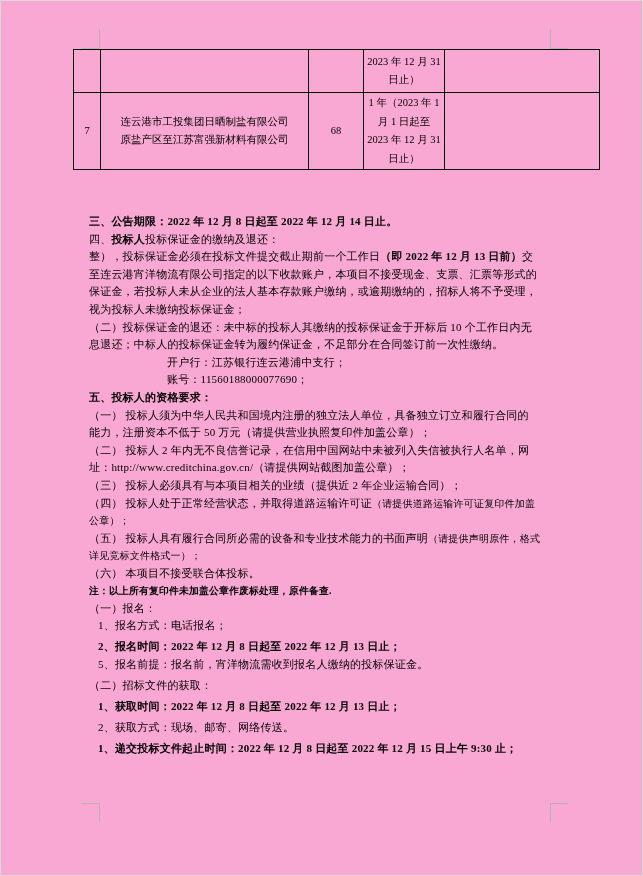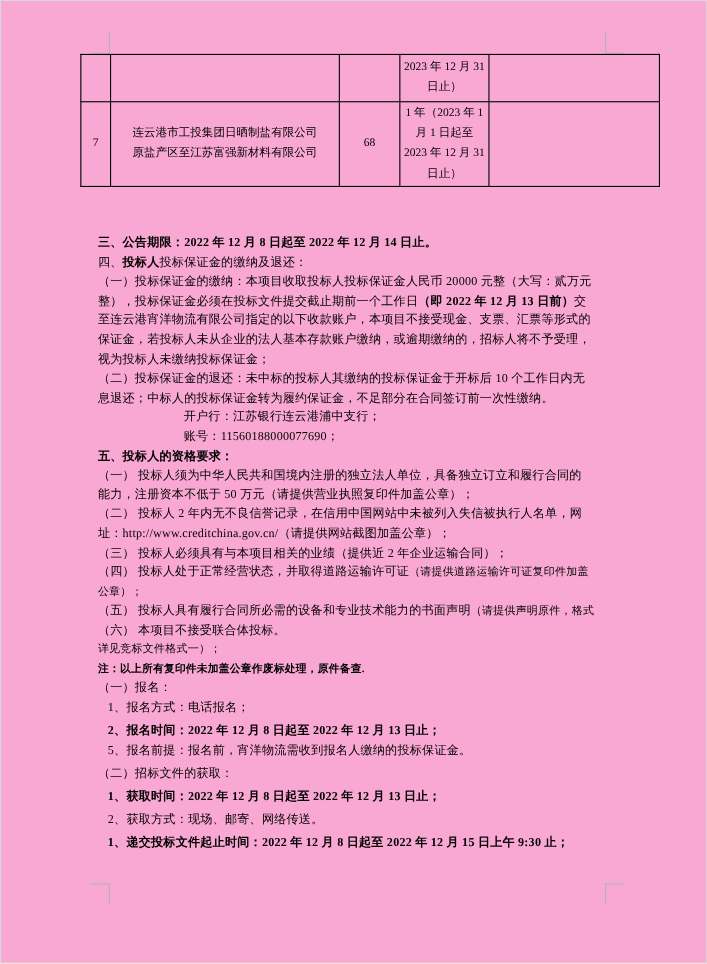--- a/index.html
+++ b/index.html
@@ -83,40 +83,39 @@
 2023 年 12 月 31
 日止）</td>
           <td style="width: 150px;"></td>
         </tr>
       </tbody>
   </table>
 
   <div class="content">
       <div class="line"><span class="b">三、公告期限：2022 年 12 月 8 日起至 2022 年 12 月 14 日止。</span></div>
       <div class="line"><span>四、</span><span class="b">投标人</span><span>投标保证金的缴纳及退还：</span></div>
-      <div class="line"><span>（一）投标保证金的缴纳：本项目收取投标人投标保证金人民币 20000 元整（大写：贰万元</span></div>
       <div class="line"><span>整），投标保证金必须在投标文件提交截止期前一个工作日</span><span class="b">（即 2022 年 12 月 13 日前）</span><span>交</span></div>
       <div class="line"><span>至连云港宵洋物流有限公司指定的以下收款账户，本项目不接受现金、支票、汇票等形式的</span></div>
       <div class="line"><span>保证金，若投标人未从企业的法人基本存款账户缴纳，或逾期缴纳的，招标人将不予受理，</span></div>
       <div class="line"><span>视为投标人未缴纳投标保证金；</span></div>
       <div class="line"><span>（二）投标保证金的退还：未中标的投标人其缴纳的投标保证金于开标后 10 个工作日内无</span></div>
       <div class="line"><span>息退还；中标人的投标保证金转为履约保证金，不足部分在合同签订前一次性缴纳。</span></div>
       <div class="line i2"><span>开户行：江苏银行连云港浦中支行；</span></div>
       <div class="line i2"><span>账号：11560188000077690；</span></div>
       <div class="line"><span class="b">五、投标人的资格要求：</span></div>
       <div class="line"><span>（一） 投标人须为中华人民共和国境内注册的独立法人单位，具备独立订立和履行合同的</span></div>
       <div class="line"><span>能力，注册资本不低于 50 万元（请提供营业执照复印件加盖公章）；</span></div>
       <div class="line"><span>（二） 投标人 2 年内无不良信誉记录，在信用中国网站中未被列入失信被执行人名单，网</span></div>
       <div class="line"><span>址：http://www.creditchina.gov.cn/（请提供网站截图加盖公章）；</span></div>
       <div class="line"><span>（三） 投标人必须具有与本项目相关的业绩（提供近 2 年企业运输合同）；</span></div>
       <div class="line"><span>（四） 投标人处于正常经营状态，并取得道路运输许可证</span><span class="sm">（请提供道路运输许可证复印件加盖</span></div>
       <div class="line"><span class="sm">公章）；</span></div>
       <div class="line"><span>（五） 投标人具有履行合同所必需的设备和专业技术能力的书面声明</span><span class="sm">（请提供声明原件，格式</span></div>
+      <div class="line"><span class="sm">详见竞标文件格式一）；</span></div>
       <div class="line"><span>（六） 本项目不接受联合体投标。</span></div>
-      <div class="line"><span class="sm">详见竞标文件格式一）；</span></div>
       <div class="line smb"><span>注：以上所有复印件未加盖公章作废标处理，原件备查.</span></div>
       <div class="line"><span>（一）报名：</span></div>
       <div class="line i1"><span>1、报名方式：电话报名；</span></div>
       <div class="line i1 sp"><span class="b">2、报名时间：2022 年 12 月 8 日起至 2022 年 12 月 13 日止；</span></div>
       <div class="line i1"><span>5、报名前提：报名前，宵洋物流需收到报名人缴纳的投标保证金。</span></div>
       <div class="line sp"><span>（二）招标文件的获取：</span></div>
       <div class="line i1 sp"><span class="b">1、获取时间：2022 年 12 月 8 日起至 2022 年 12 月 13 日止；</span></div>
       <div class="line i1 sp"><span>2、获取方式：现场、邮寄、网络传送。</span></div>
       <div class="line i1 sp"><span class="b">1、递交投标文件起止时间：2022 年 12 月 8 日起至 2022 年 12 月 15 日上午 9:30 止；</span></div>
     </div>

